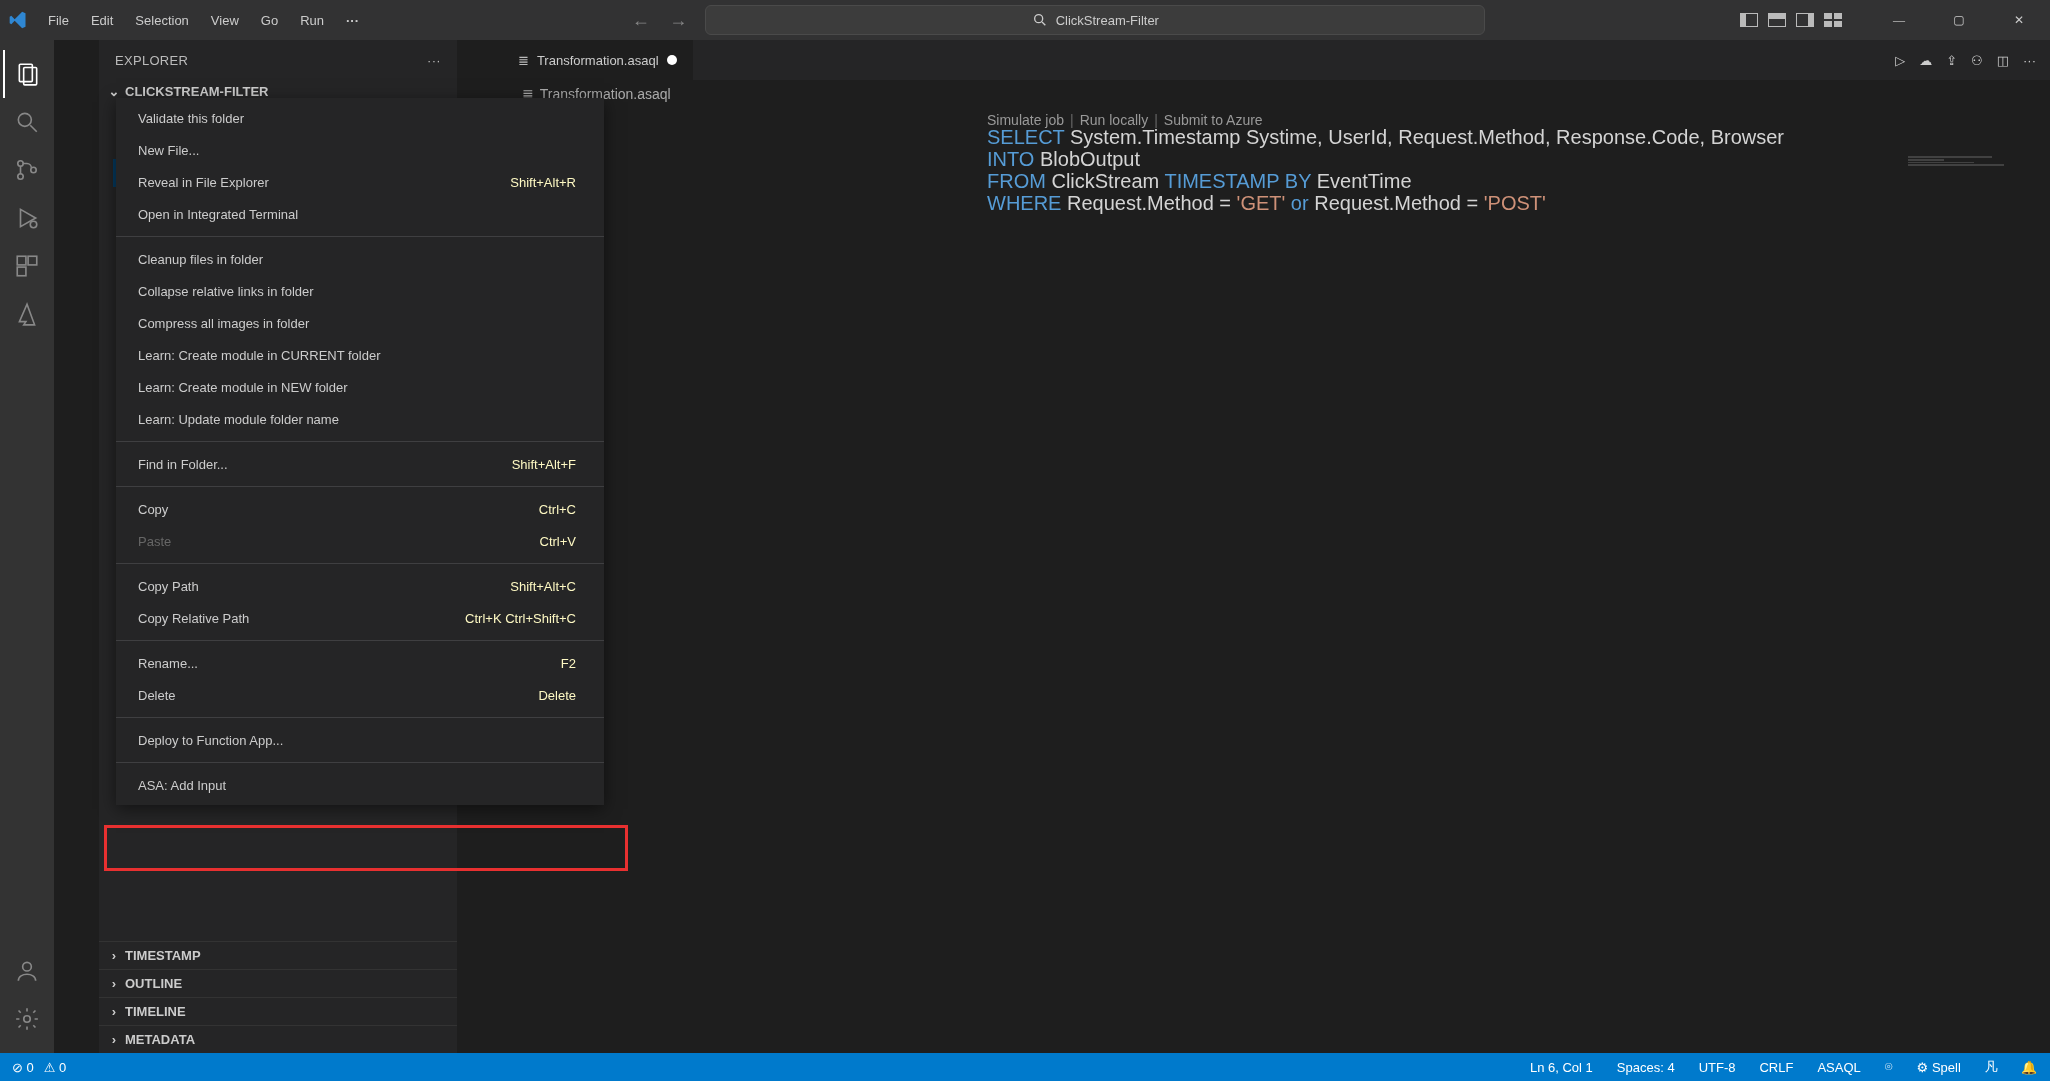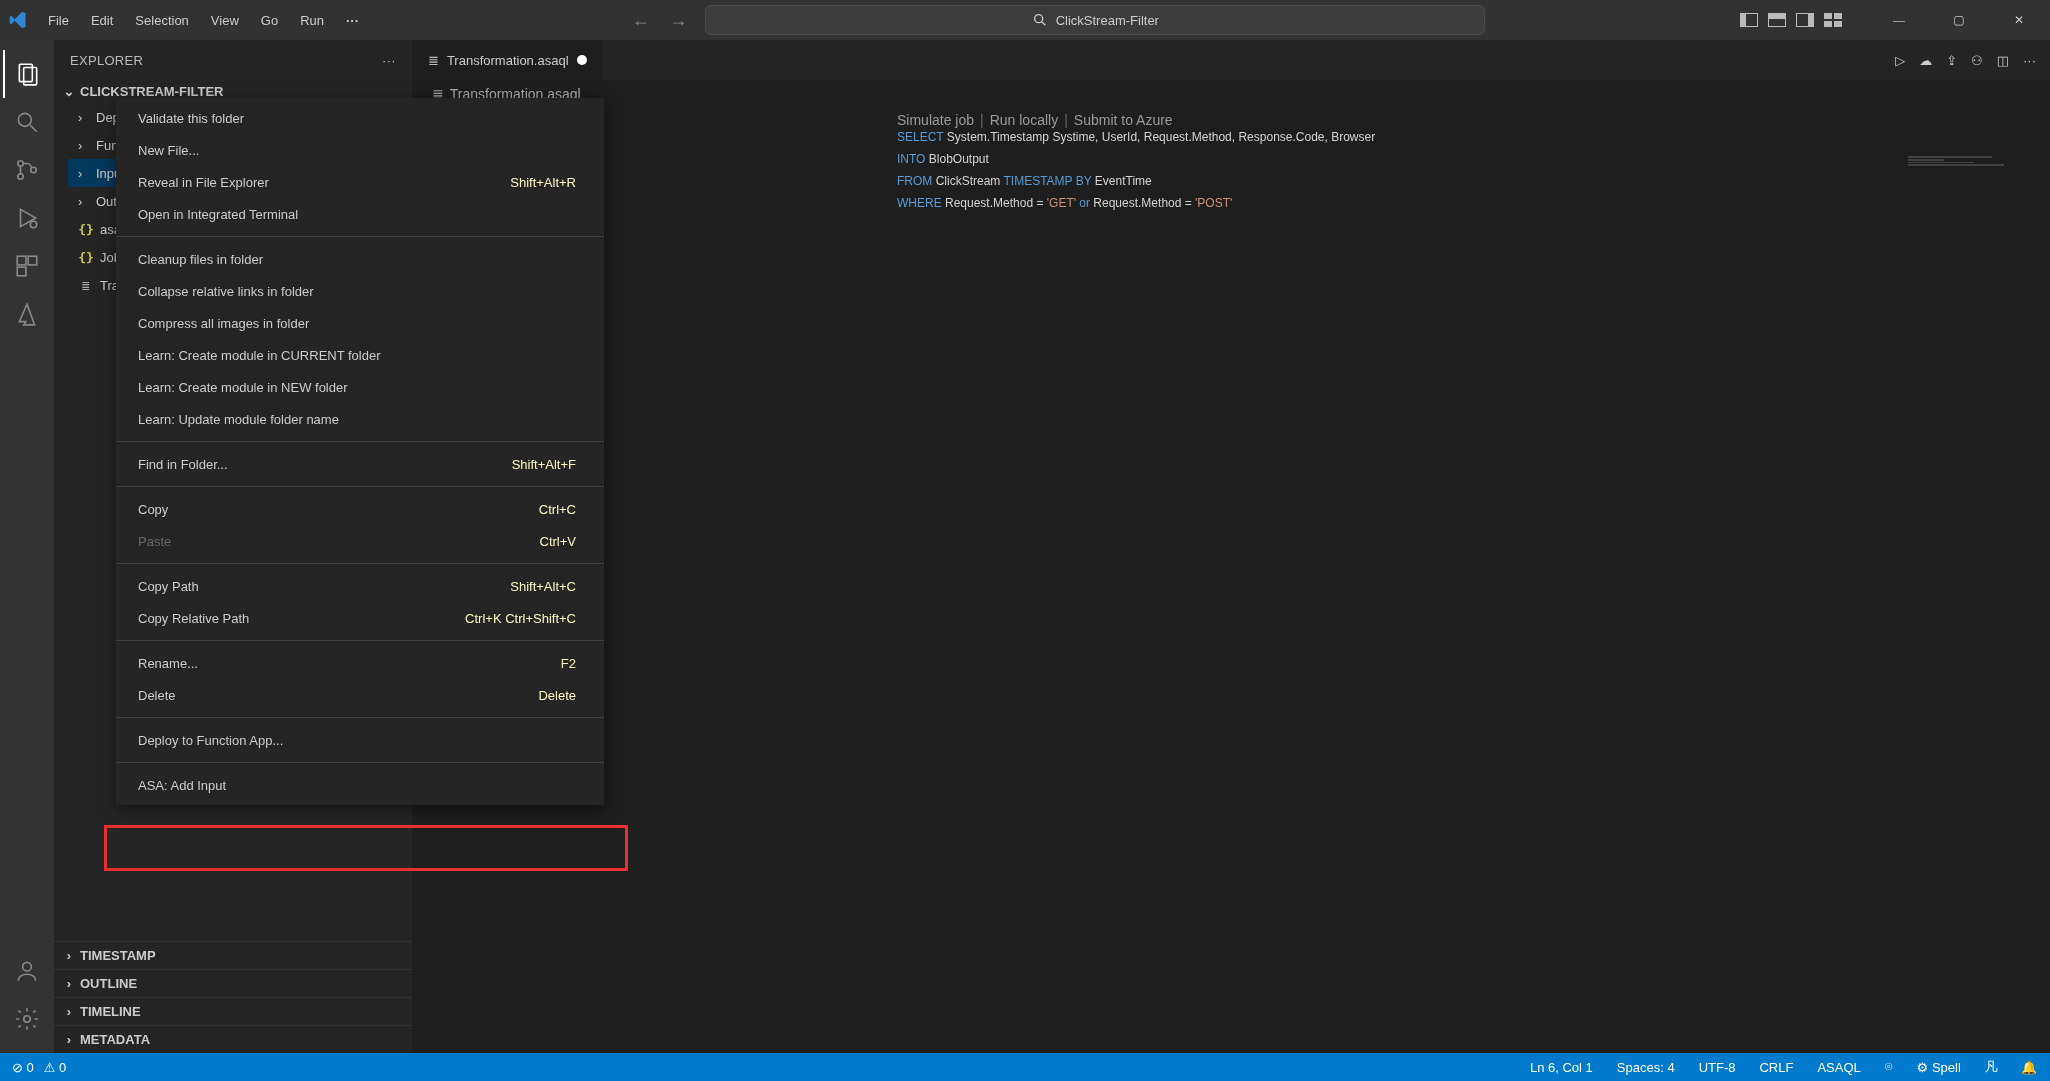--- a/index.html
+++ b/index.html
@@ -16,21 +16,21 @@
 .window-controls { display: flex; align-items: center; gap: 14px; margin-left: auto; }
 .layout-icons { display: flex; gap: 10px; margin-right: 20px; }
 .layout-icons .li { width: 18px; height: 14px; border: 1px solid #bbb; }
 .layout-icons .li.a::before { content:""; display:block; width:5px; height:100%; background:#bbb; }
 .layout-icons .li.b::before { content:""; display:block; width:100%; height:5px; background:#bbb; margin-top:auto; }
 .layout-icons .li.c::after { content:""; display:block; width:5px; height:100%; background:#bbb; margin-left:auto; }
 .layout-icons .li.d { border:none; display:grid; grid-template-columns:1fr 1fr; grid-template-rows:1fr 1fr; gap:2px; }
 .layout-icons .li.d i { background:#bbb; }
 .win-btn { width: 46px; height: 32px; display: flex; align-items: center; justify-content: center; font-family: "Segoe MDL2 Assets","Segoe Fluent Icons"; font-size:12px; color:#ccc; }
 
-.main { display: flex; height: calc(100% - 40px - 28px); }
+.main { display: flex; height: calc(100% - 40px - 28px); gap: 45px; }
 
 .activity-bar { width: 54px; background: #333333; display: flex; flex-direction: column; align-items: center; padding-top: 10px; }
 .act-item { width: 48px; height: 48px; display:flex; align-items:center; justify-content:center; cursor:pointer; }
 .act-item.active { border-left: 2px solid #fff; }
 .act-item svg { width:26px; height:26px; stroke:#888; fill:none; stroke-width:1.5; }
 .act-item.active svg { stroke:#fff; }
 .activity-bottom { margin-top:auto; margin-bottom:10px; display:flex; flex-direction:column; }
 
 .sidebar { width: 358px; background: #252526; display:flex; flex-direction:column; position:relative; }
 .side-header { height:40px; display:flex; align-items:center; justify-content:space-between; padding:0 16px; color:#bbb; font-size:13px; letter-spacing:0.3px; }
@@ -48,21 +48,21 @@
 
 .editor-area { flex:1; display:flex; flex-direction:column; background:#1e1e1e; }
 .tab-row { height:40px; background:#252526; display:flex; align-items:center; }
 .tab { height:100%; min-width:180px; padding:0 16px; display:flex; align-items:center; gap:8px; background:#1e1e1e; border-right:1px solid #252526; cursor:pointer; }
 .tab .sicon { color:#bbb; }
 .tab .dirty { width:10px; height:10px; border-radius:50%; background:#fff; }
 .tab-actions { margin-left:auto; display:flex; gap:14px; padding-right:14px; color:#ccc; }
 .tab-actions span { cursor:pointer; }
 .breadcrumb { height:28px; display:flex; align-items:center; padding-left:20px; color:#aaa; font-size:14px; gap:6px; }
 .run-bar { height:28px; display:flex; align-items:center; gap:6px; color:#3491d8; padding-left:485px; font-size:14px; }
-.code { padding-left:485px; padding-top:0px; font-family: Consolas, "Courier New", monospace; font-size:12px; line-height:22px; position:relative; }
+.code { padding-left:485px; padding-top:0px; font-family: Consolas, "Courier New", monospace; font-size:20px; line-height:22px; position:relative; }
 .code .line { height:22px; white-space: pre; }
 .kw { color:#569cd6; }
 .str { color:#ce9178; }
 .id { color:#d4d4d4; }
 .minimap { position:absolute; right:22px; top:48px; width:120px; height:10px; opacity:0.4; display:flex; flex-direction:column; gap:1px; }
 .minimap i { display:block; height:2px; background:#777; }
 
 .status-bar { height:28px; background:#007acc; color:#fff; display:flex; align-items:center; padding:0 12px; font-size:13px; }
 .status-left { display:flex; gap:10px; align-items:center; }
 .status-right { margin-left:auto; display:flex; gap:24px; align-items:center; }

